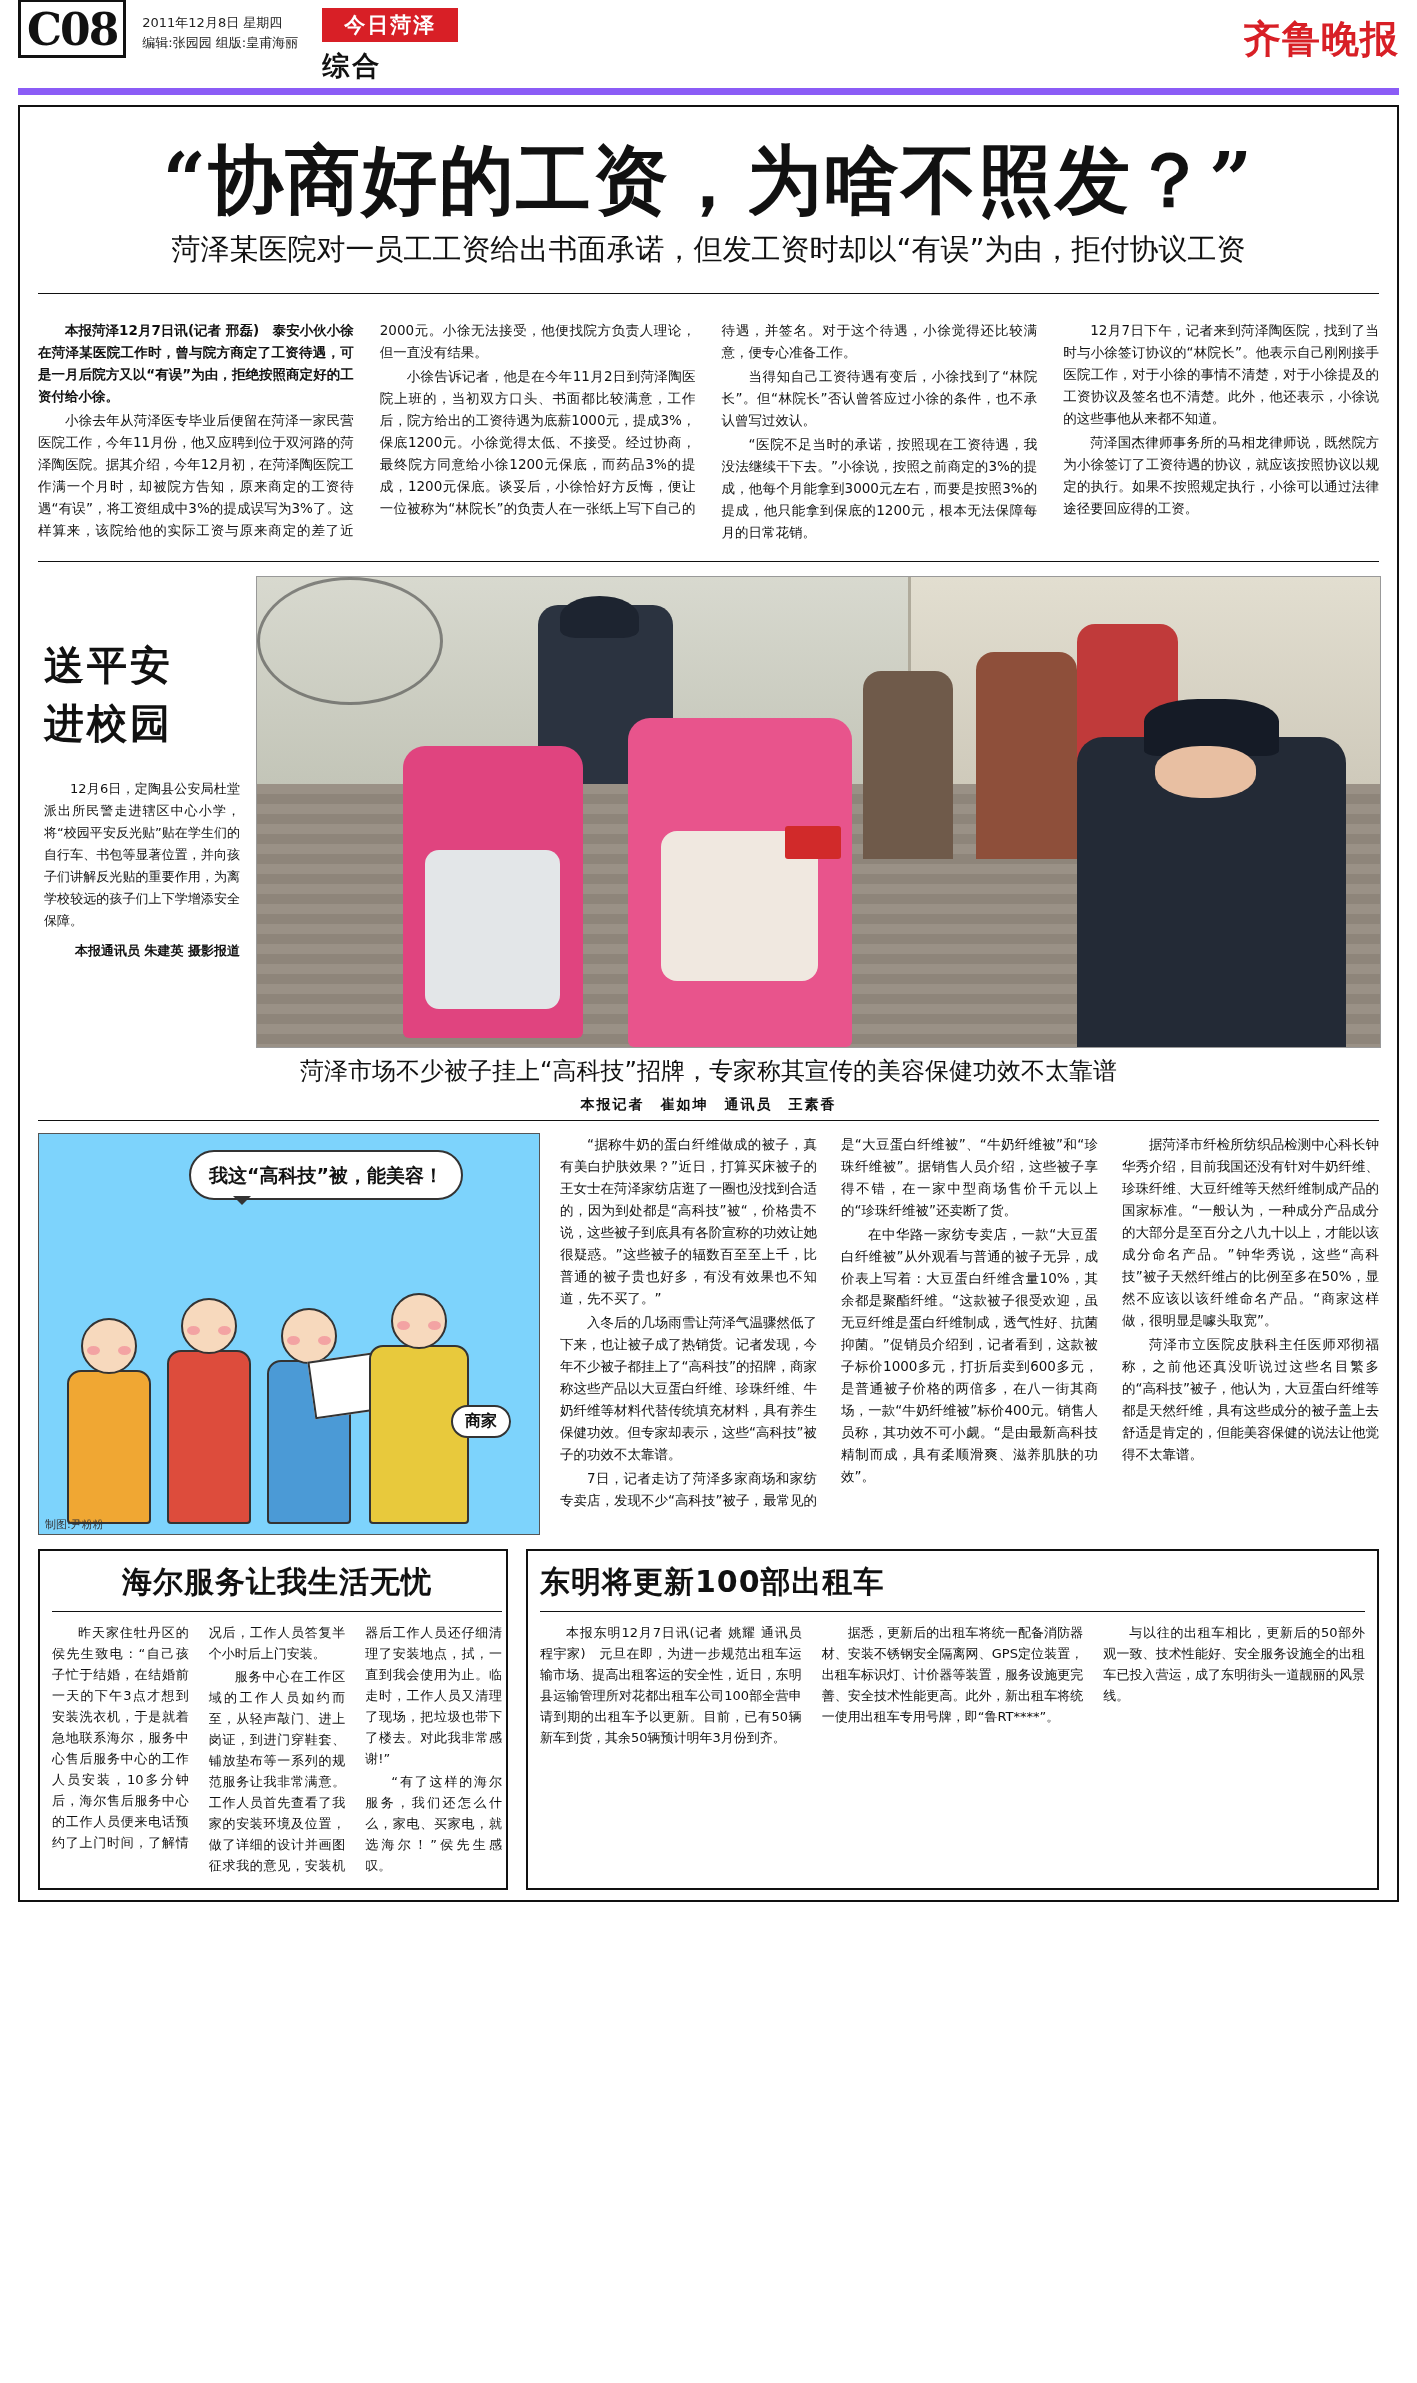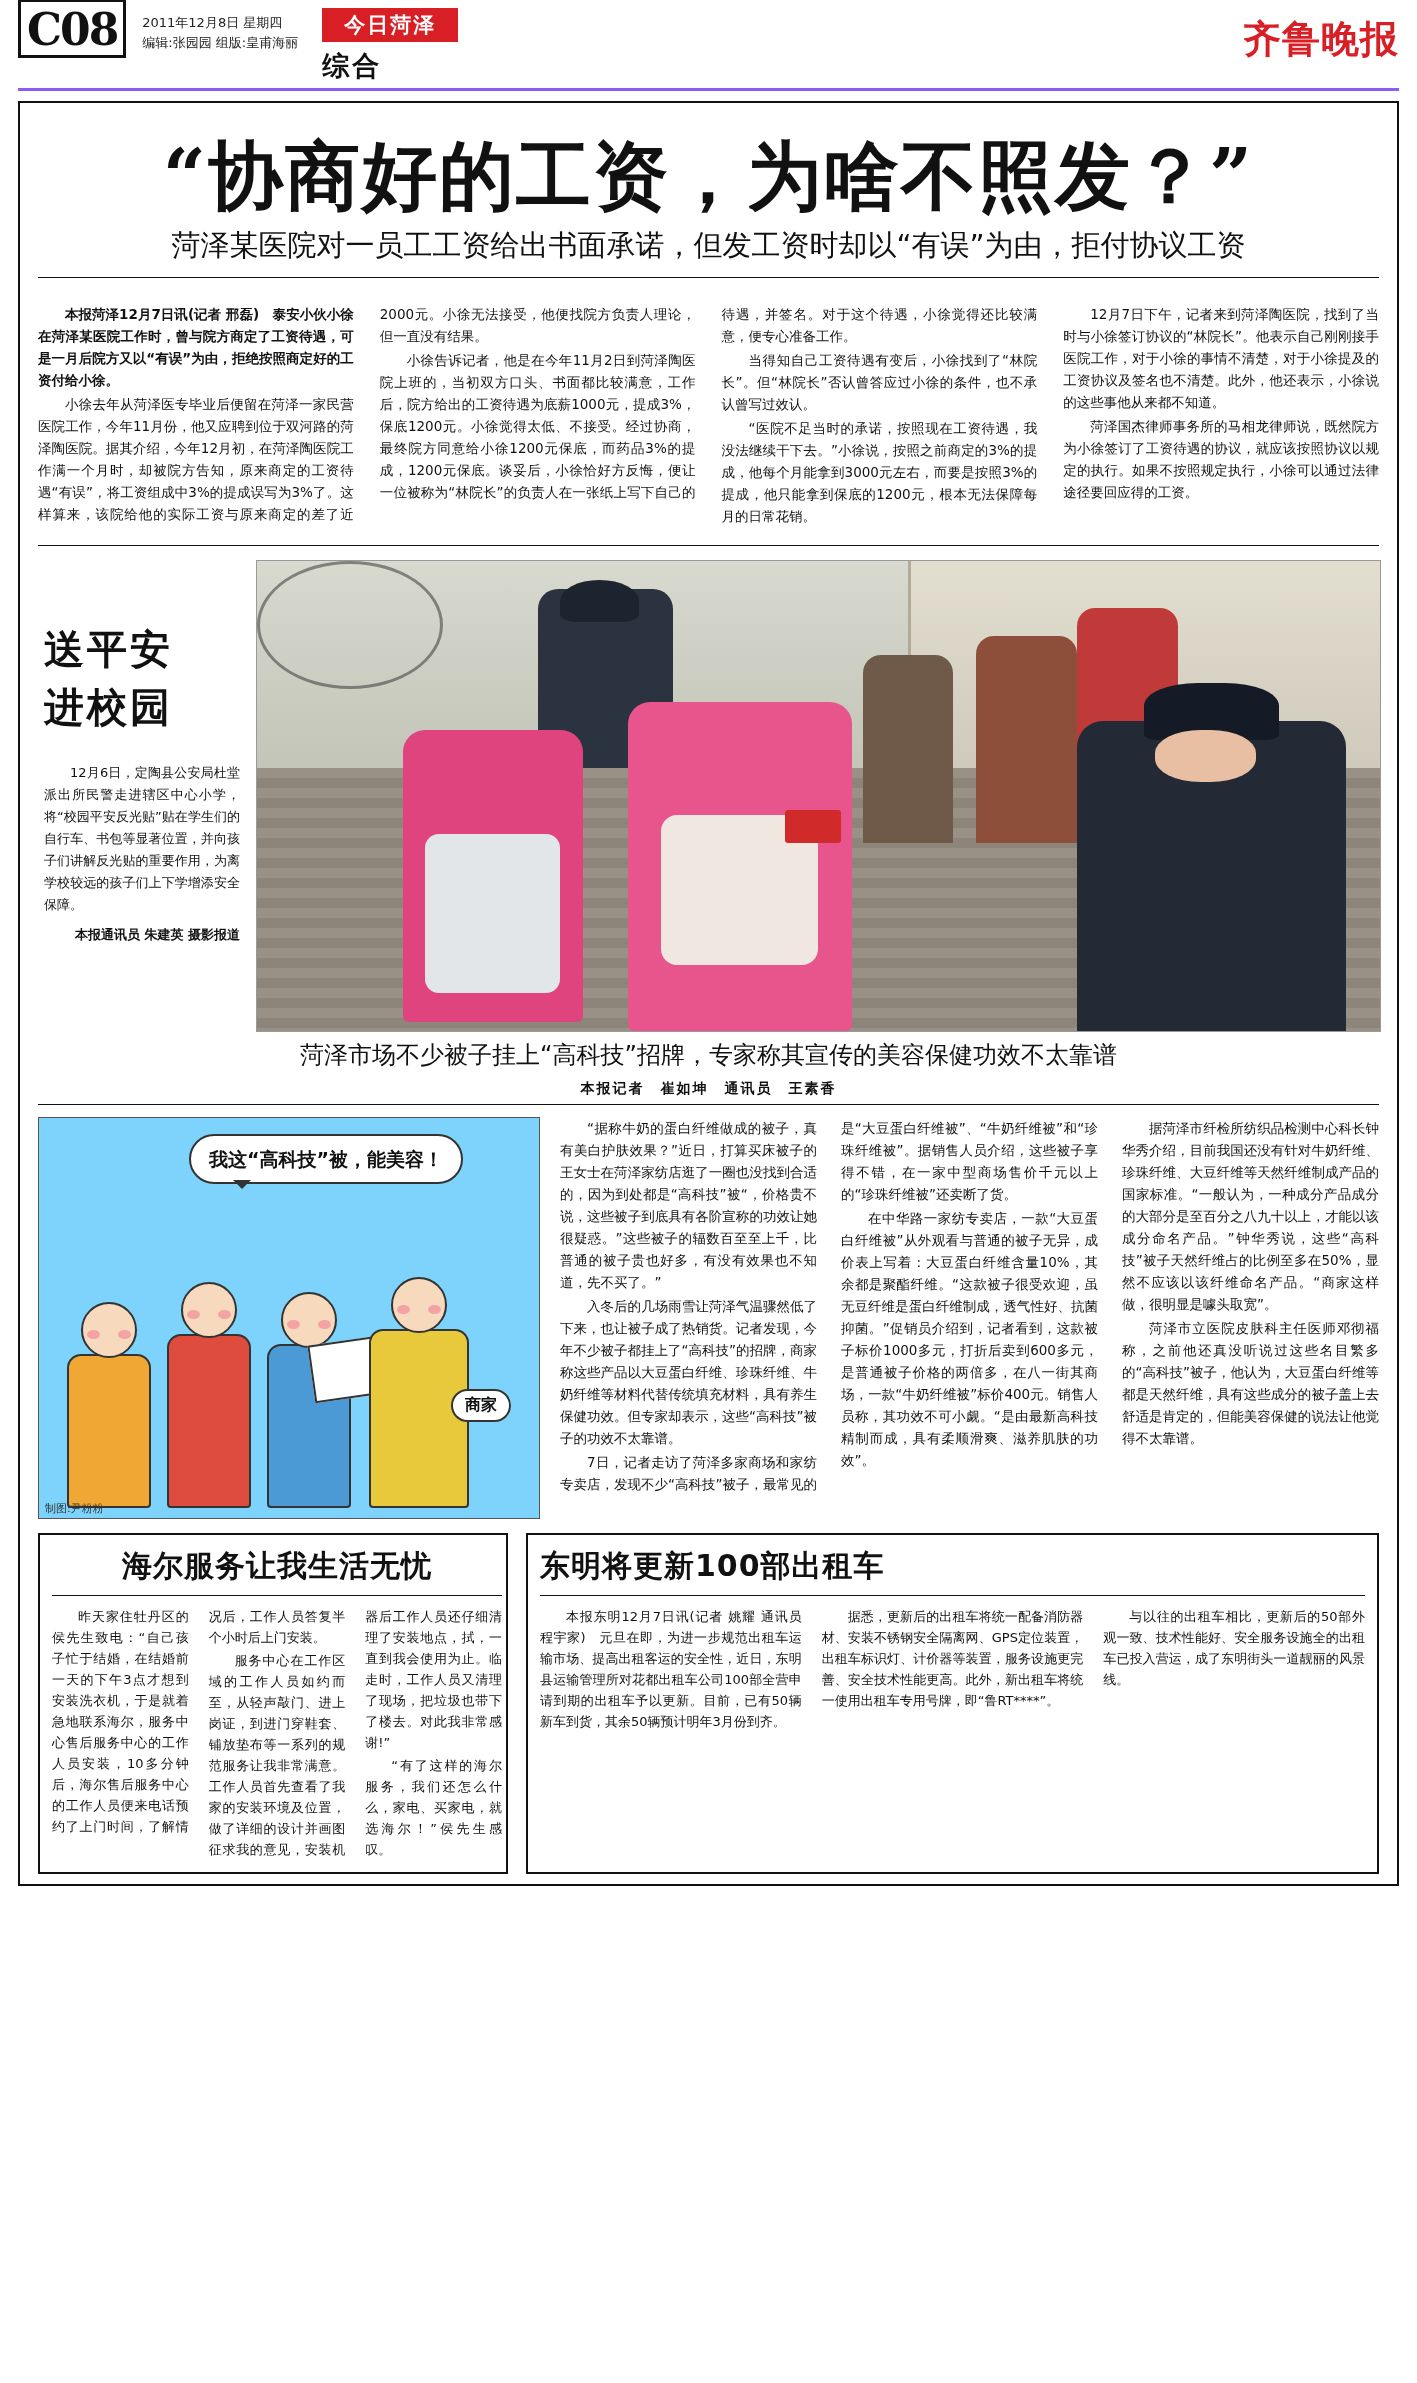--- a/index.html
+++ b/index.html
@@ -5,21 +5,21 @@
   html, body { margin:0; padding:0; }
   body {
     width:1417px;
     background:#ffffff;
     font-family:"DejaVu Sans", sans-serif;
     color:#111;
   }
   .page { width:1417px; min-height:2383px; position:relative; box-sizing:border-box; padding:0 18px 10px 18px; }
 
   
-  .masthead { display:flex; align-items:flex-start; padding:8px 0 4px 0; border-bottom:3px solid #8b5cf6; }
+  .masthead { display:flex; align-items:flex-start; padding:8px 0 4px 0; border-bottom:7px solid #8b5cf6; }
   .folio {
     font-family:"DejaVu Serif", serif;
     font-weight:bold; font-size:44px; line-height:44px;
     letter-spacing:-2px; color:#111; padding-right:10px;
   }
   .folio-box { border:3px solid #111; padding:2px 6px 0 6px; }
   .mast-meta { flex:0 0 auto; padding:6px 10px 0 6px; font-size:13px; color:#222; white-space:nowrap; }
   .mast-center { flex:1 1 auto; padding-left:14px; }
   .today-tag {
     display:inline-block; background:#d81f26; color:#fff; font-weight:bold;
@@ -34,21 +34,21 @@
   
   .frame { border:2px solid #111; margin-top:10px; padding:16px 18px 10px 18px; }
 
   
   .lead-head {
     text-align:center; font-family:"DejaVu Serif", serif; font-weight:bold;
     font-size:75px; line-height:86px; letter-spacing:2px; margin:14px 0 6px 0;
   }
   .lead-sub {
     text-align:center; font-size:29px; line-height:40px; letter-spacing:0px;
-    border-bottom:1px solid #111; padding-bottom:12px; margin-bottom:14px; font-weight:500;
+    border-bottom:1px solid #111; padding-bottom:24px; margin-bottom:14px; font-weight:500;
   }
 
   
   .cols4 { column-count:4; column-gap:26px; column-rule:0; font-size:13.5px; line-height:22px; text-align:justify;margin-top:25px; }
   .cols4 p { margin:0 0 2px 0; text-indent:2em; }
   .lead-in { font-weight:bold; }
 
   
   .photo-block { display:flex; margin-top:18px; border-top:1px solid #111; padding-top:14px; }
   .photo-caption-col { width:218px; flex:0 0 218px; padding:60px 16px 0 6px; box-sizing:border-box; }

